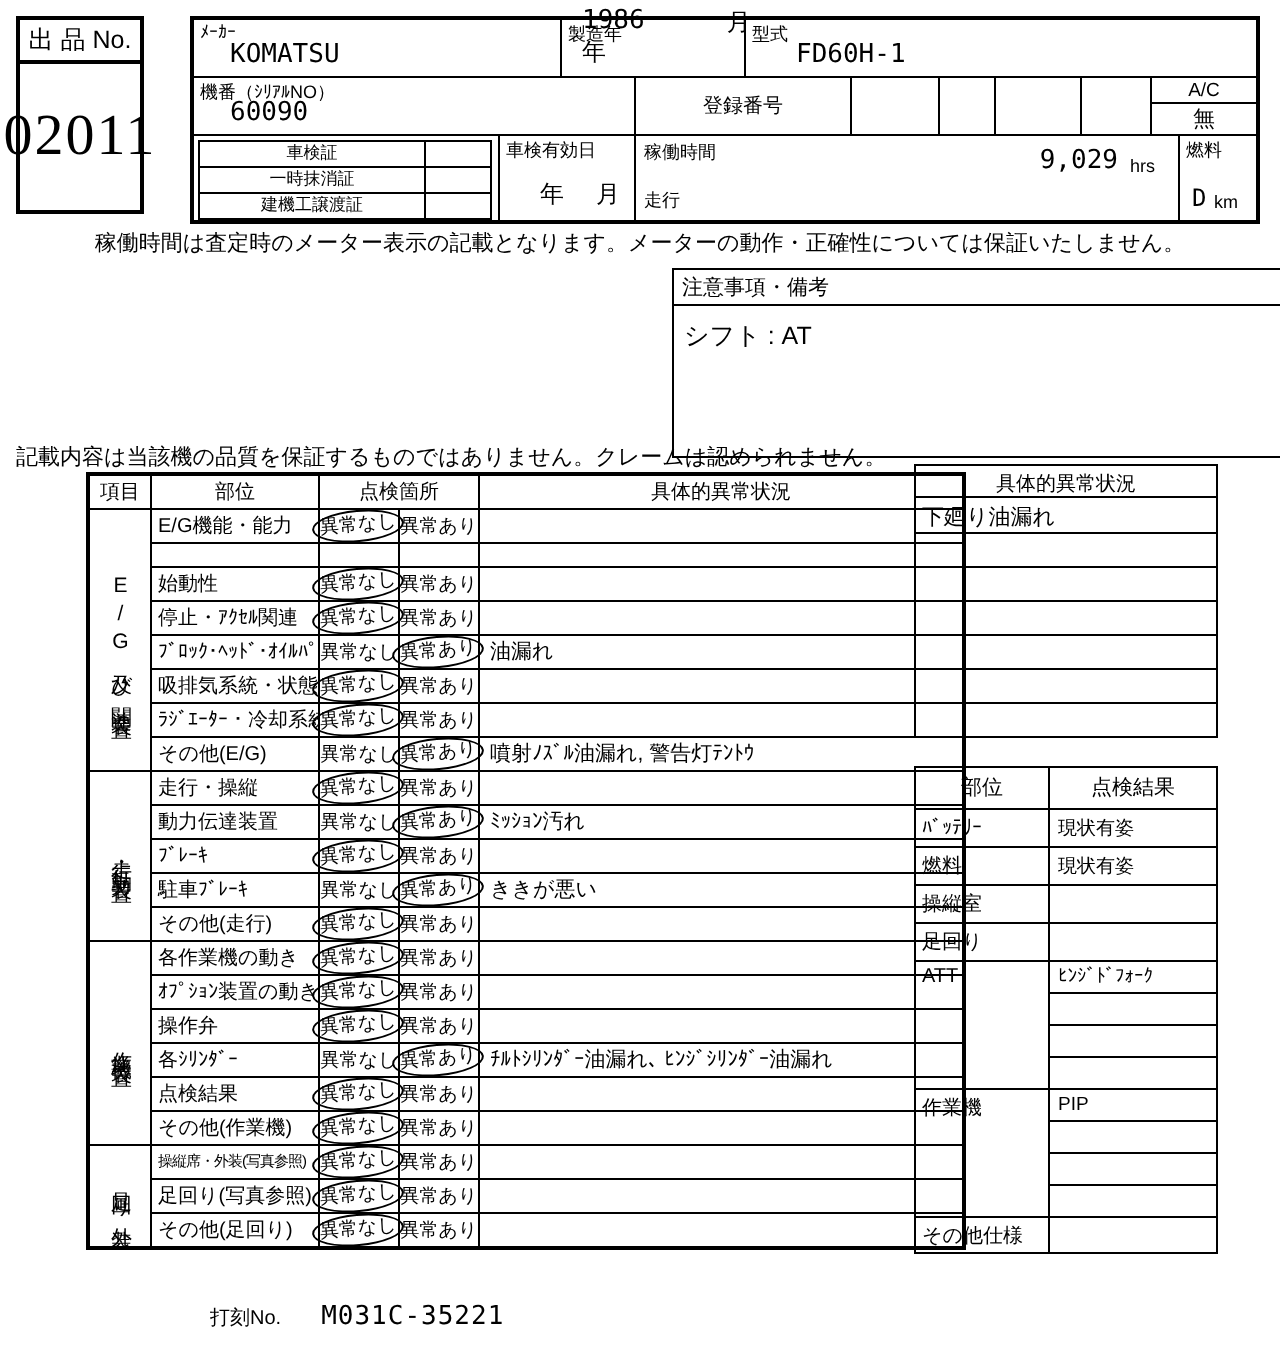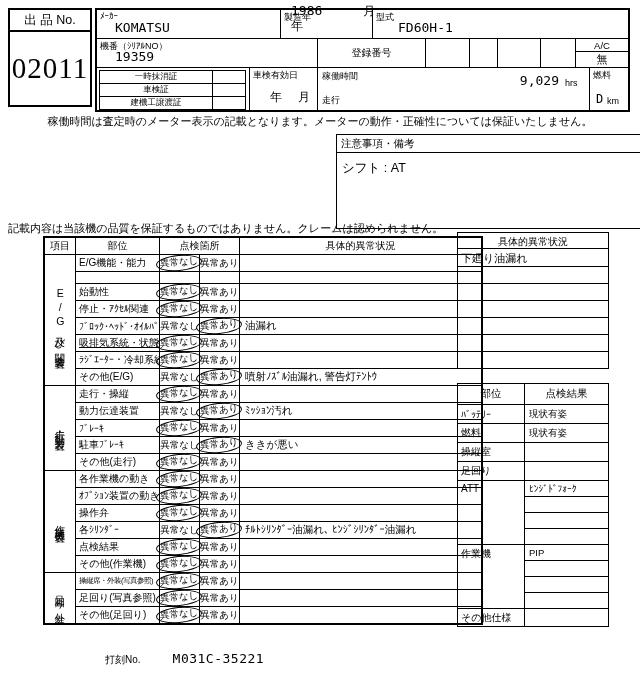--- a/index.html
+++ b/index.html
@@ -6,21 +6,21 @@
   html, body {
     width: 640px; height: 680px;
     background: #fff; color: #000;
     font-family: "Liberation Sans", "DejaVu Sans", sans-serif;
     overflow: hidden; position: relative;
   }
   .abs { position: absolute; }
   .mono { font-family: "DejaVu Sans Mono", "Liberation Mono", monospace; }
 
   
-  #lot-box { left: 8px; top: 8px; width: 84px; height: 99px; border: 2px solid #000; }
+  #lot-box { left: 8px; top: 8px; width: 64px; height: 99px; border: 2px solid #000; }
   #lot-head { height: 22px; border-bottom: 2px solid #000; display: flex; align-items: center; justify-content: center; font-size: 12.5px; }
   #lot-num { height: 73px; display: flex; align-items: center; justify-content: center; font-size: 29px; letter-spacing: 1px; font-family: Liberation Serif, serif; }
 
   
   #header-table { left: 95px; top: 8px; width: 535px; height: 104px; border: 2px solid #000; display: flex; flex-direction: column; }
   .hrow { display: flex; }
   #hrow1, #hrow2 { height: 29px; border-bottom: 1px solid #000; }
   #hrow3 { flex: 1; }
   .hcell { position: relative; overflow: visible; }
   .hcell + .hcell { border-left: 1px solid #000; }
@@ -78,21 +78,21 @@
   .abn-row + .abn-row { border-top: 1px solid #000; }
 
   #res-panel { left: 457px; top: 383px; width: 152px; border: 1.5px solid #000; display: grid; grid-template-columns: 66px 1fr; }
   .rcell { display: flex; align-items: center; overflow: hidden; white-space: nowrap; }
   .rhead { justify-content: center; font-size: 10.5px; }
   .rpart { font-size: 10px; padding-left: 3px; }
   .rtop { align-items: flex-start; padding-top: 2px; }
   .rval { font-size: 9.5px; padding-left: 4px; }
 
   
-  #stamp { left: 105px; top: 651px; display: flex; align-items: baseline; gap: 32px; justify-content: center; }
+  #stamp { left: 105px; top: 651px; display: flex; align-items: baseline; gap: 20px; justify-content: center; }
   #stamp .s-lbl { font-size: 10px; }
   #stamp .s-val { font-size: 13px; letter-spacing: 0.5px; }
 </style>
 </head>
 <body>
 
 <div class="abs" id="lot-box">
   <div id="lot-head">出 品 No.</div>
   <div id="lot-num" class="mono">02011</div>
 </div>
@@ -111,44 +111,44 @@
         </span>
     </div>
     <div class="hcell c-model">
       <span class="lbl">型式</span>
       <span class="bigval mono" style="left:25px">FD60H-1</span>
     </div>
   </div>
   <div class="hrow" id="hrow2">
     <div class="hcell c-serial">
       <span class="lbl">機番（ｼﾘｱﾙNO）</span>
-      <span class="bigval mono">19359</span>
+      <span class="bigval mono">60090</span>
     </div>
     <div class="hcell c-reg">
       <span>登録番号</span>
     </div>
     <div class="hcell c-e1"></div>
     <div class="hcell c-e2"></div>
     <div class="hcell c-e3"></div>
     <div class="hcell c-e4"></div>
     <div class="hcell c-ac">
       <div class="ac-top">A/C</div>
       <div class="ac-bot">無</div>
     </div>
   </div>
   <div class="hrow" id="hrow3">
     <div class="hcell c-certs">
       <table id="cert-table">
         <tbody>
             <tr>
-              <td class="cl">一時抹消証</td>
+              <td class="cl">車検証</td>
               <td class="cc"></td>
             </tr>
         <tr>
-              <td class="cl">車検証</td>
+              <td class="cl">一時抹消証</td>
               <td class="cc"></td>
             </tr>
         <tr>
               <td class="cl">建機工譲渡証</td>
               <td class="cc"></td>
             </tr>
       </tbody>
         </table>
     </div>
     <div class="hcell c-shaken">
@@ -221,21 +221,21 @@
     </div>
     <div class="mcell remark bl bt" style="grid-area: 5 / 5;"></div>
     <div class="mcell part bl bt" style="grid-area: 6 / 2;">ﾌﾞﾛｯｸ･ﾍｯﾄﾞ･ｵｲﾙﾊﾟﾝ</div>
     <div class="mcell chk bl bt" style="grid-area: 6 / 3;">
       <span>異常なし</span>
     </div>
     <div class="mcell chk bl bt" style="grid-area: 6 / 4;">
       <span class="circled">異常あり</span>
     </div>
     <div class="mcell remark bl bt" style="grid-area: 6 / 5;">油漏れ</div>
-    <div class="mcell part bl bt" style="grid-area: 7 / 2; text-decoration: underline;">吸排気系統・状態</div>
+    <div class="mcell part bl bt" style="grid-area: 7 / 2;">吸排気系統・状態</div>
     <div class="mcell chk bl bt" style="grid-area: 7 / 3;">
       <span class="circled">異常なし</span>
     </div>
     <div class="mcell chk bl bt" style="grid-area: 7 / 4;">
       <span>異常あり</span>
     </div>
     <div class="mcell remark bl bt" style="grid-area: 7 / 5;"></div>
     <div class="mcell part bl bt" style="grid-area: 8 / 2;">ﾗｼﾞｴｰﾀｰ・冷却系統</div>
     <div class="mcell chk bl bt" style="grid-area: 8 / 3;">
       <span class="circled">異常なし</span>

